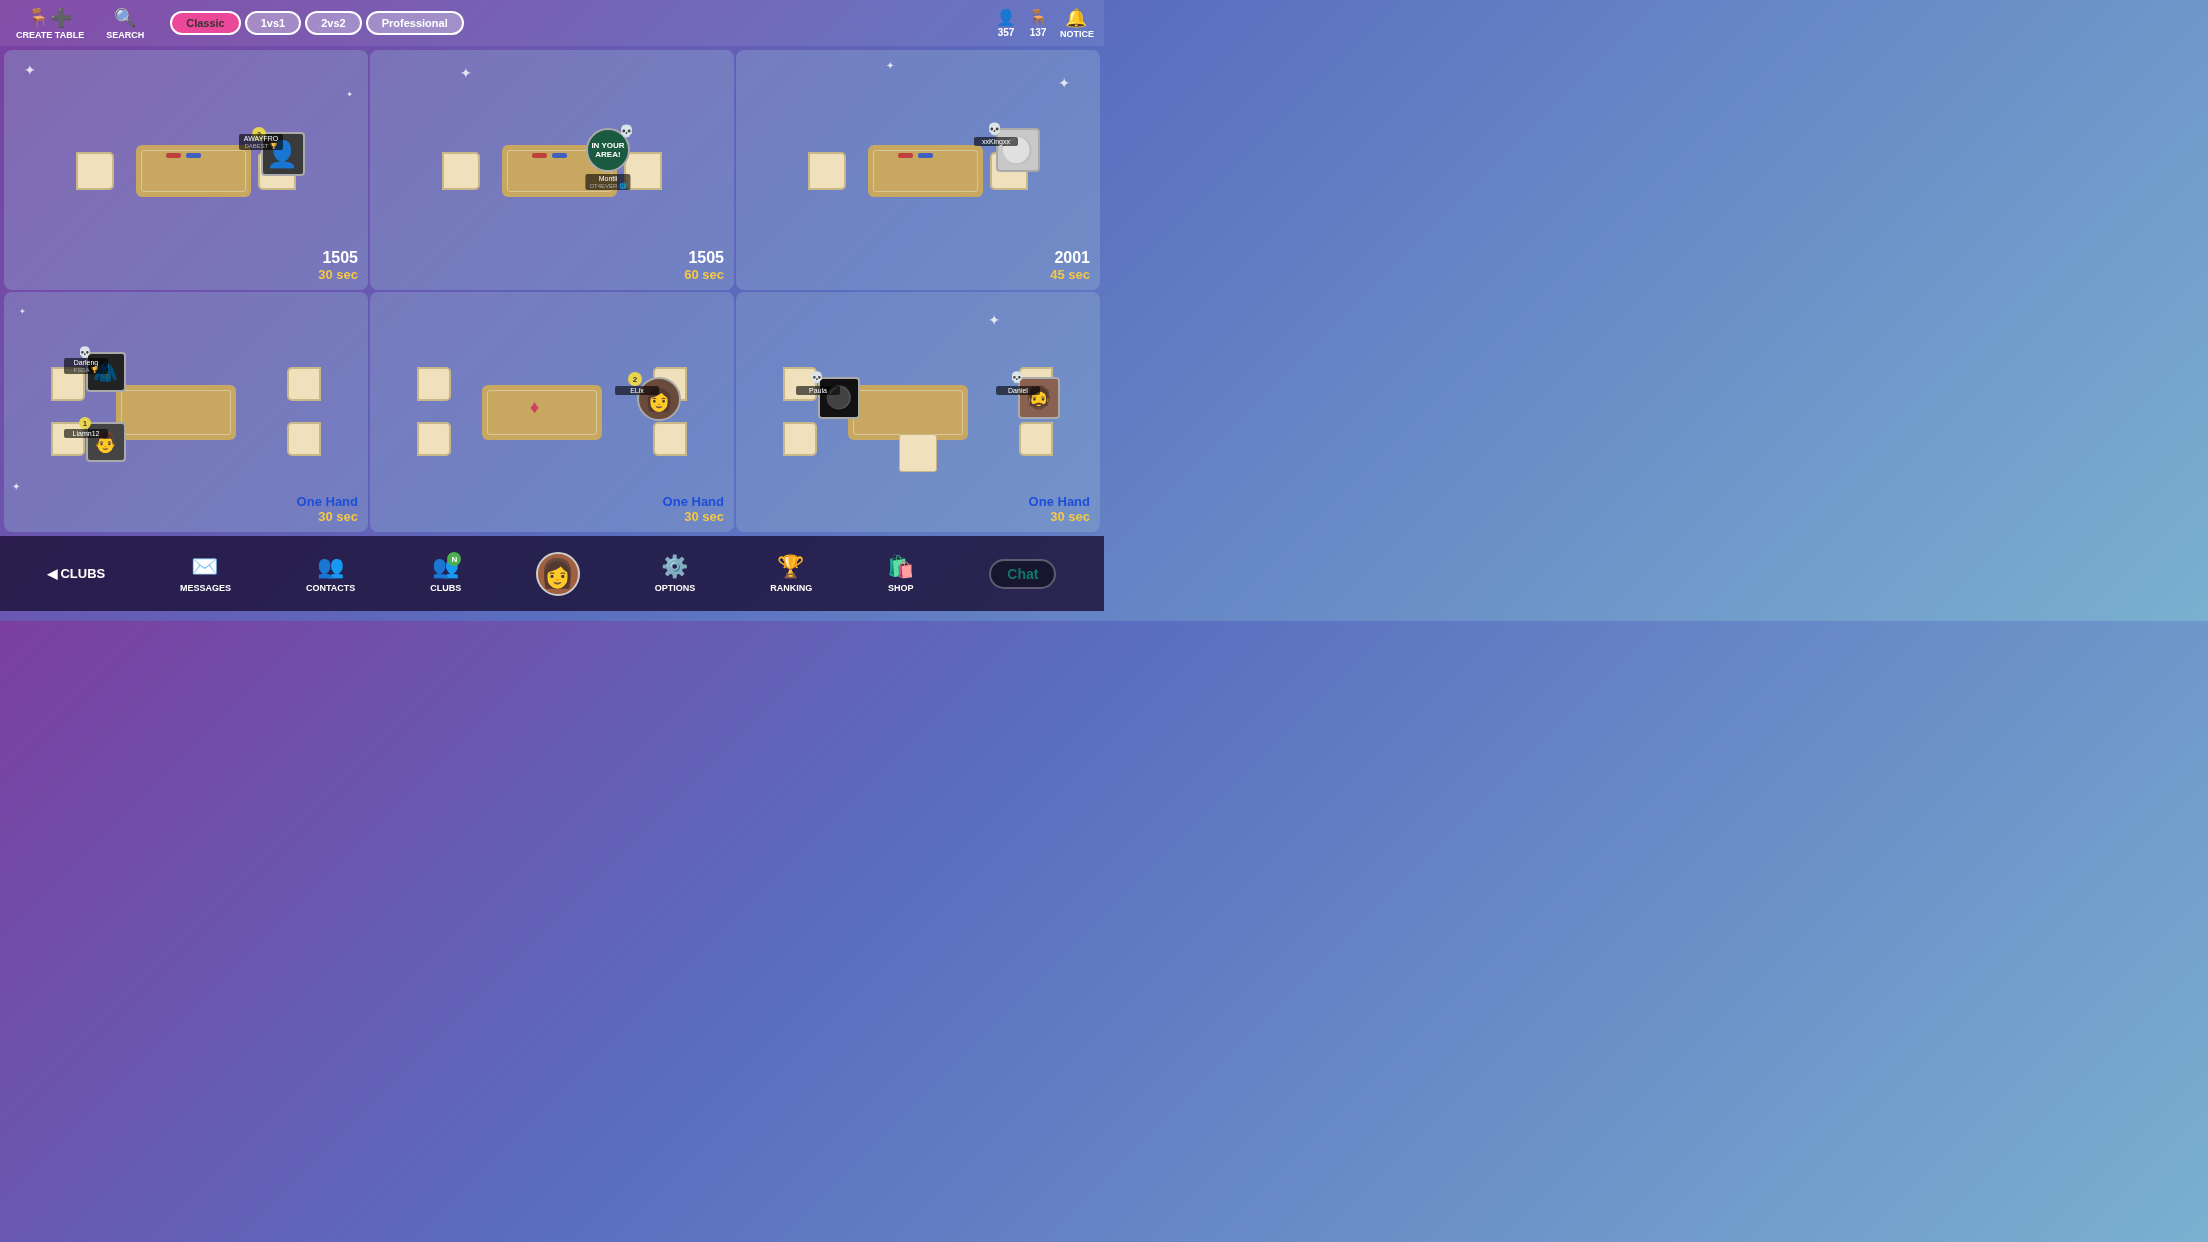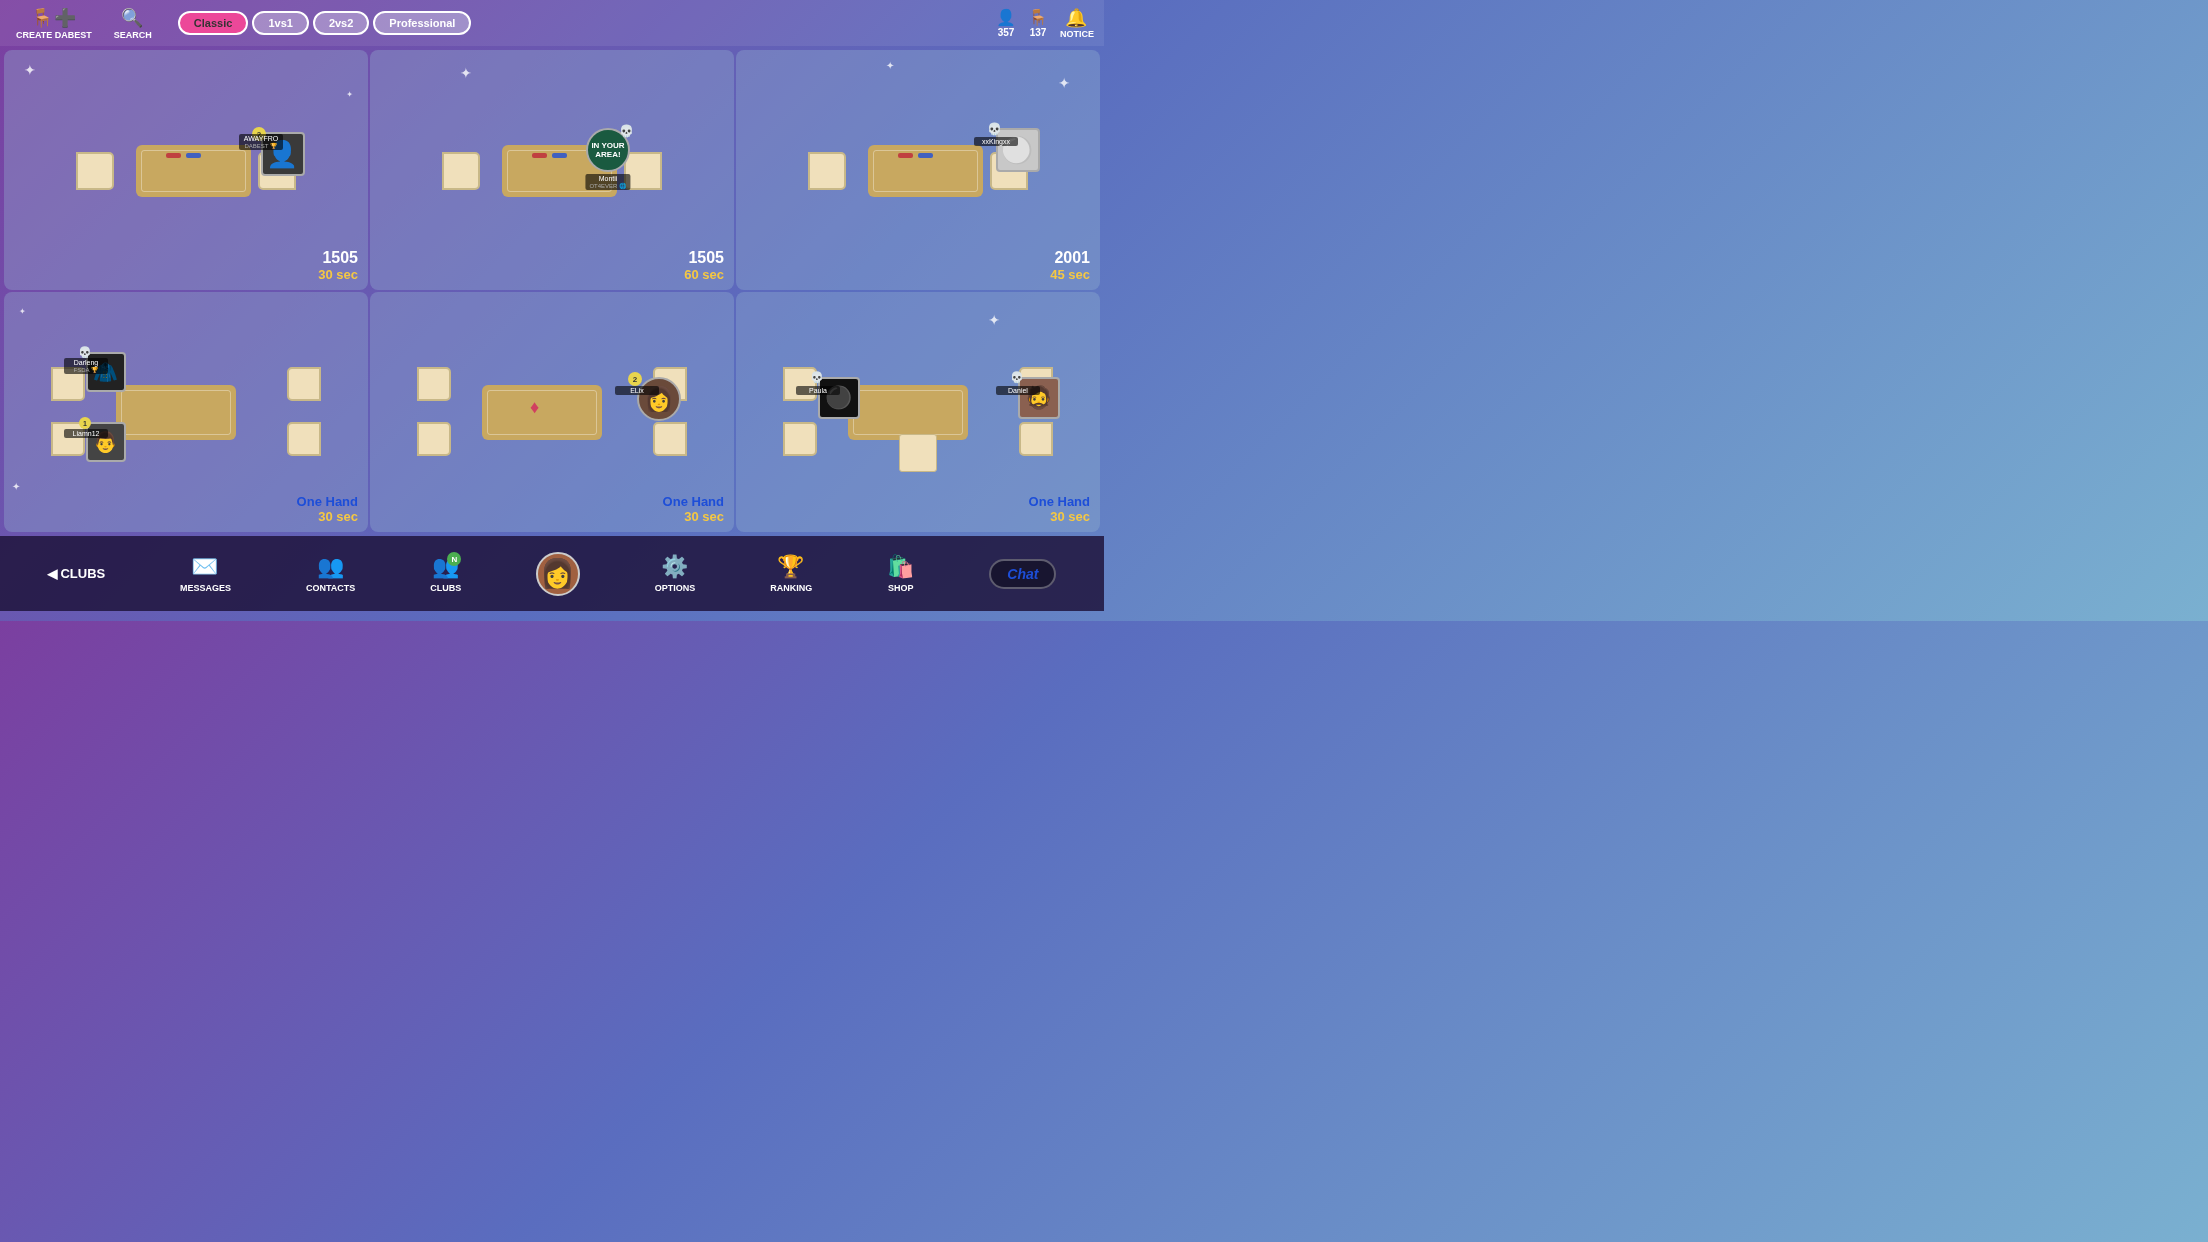--- a/index.html
+++ b/index.html
@@ -245,26 +245,25 @@
       font-size: 8px;
       display: flex;
       align-items: center;
       justify-content: center;
       font-weight: bold;
     }
     .chat-btn {
       background: rgba(0,0,0,0.4);
       border: 2px solid rgba(255,255,255,0.3);
       border-radius: 20px;
-      color: #1d4ed8;
+      color: #0f766e;
       font-size: 14px;
       font-weight: bold;
       padding: 5px 16px;
       cursor: pointer;
-      font-style: italic;
     }
 
     
     .club-avatar {
       width: 44px;
       height: 44px;
       border-radius: 50%;
       background: #1a5a40;
       border: 2px solid #aaa;
       display: flex;
@@ -275,21 +274,21 @@
       text-align: center;
       font-weight: bold;
     }
   </style>
 </head>
 <body>
 
 <div class="top-bar">
   <div class="top-btn">
     <span class="icon">🪑➕</span>
-    <span>CREATE DABEST</span>
+    <span>CREATE TABLE</span>
   </div>
   <div class="top-btn">
     <span class="icon">🔍</span>
     <span>SEARCH</span>
   </div>
   <div class="mode-tabs">
     <button class="mode-tab active">Classic</button>
     <button class="mode-tab selected">1vs1</button>
     <button class="mode-tab selected">2vs2</button>
     <button class="mode-tab selected">Professional</button>

